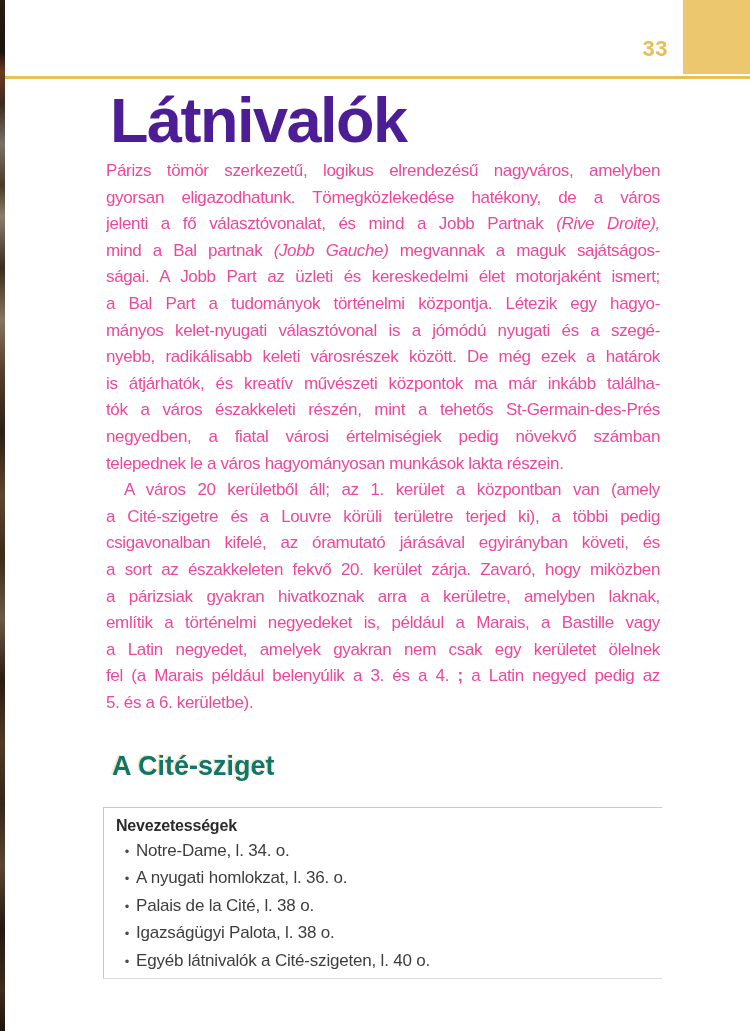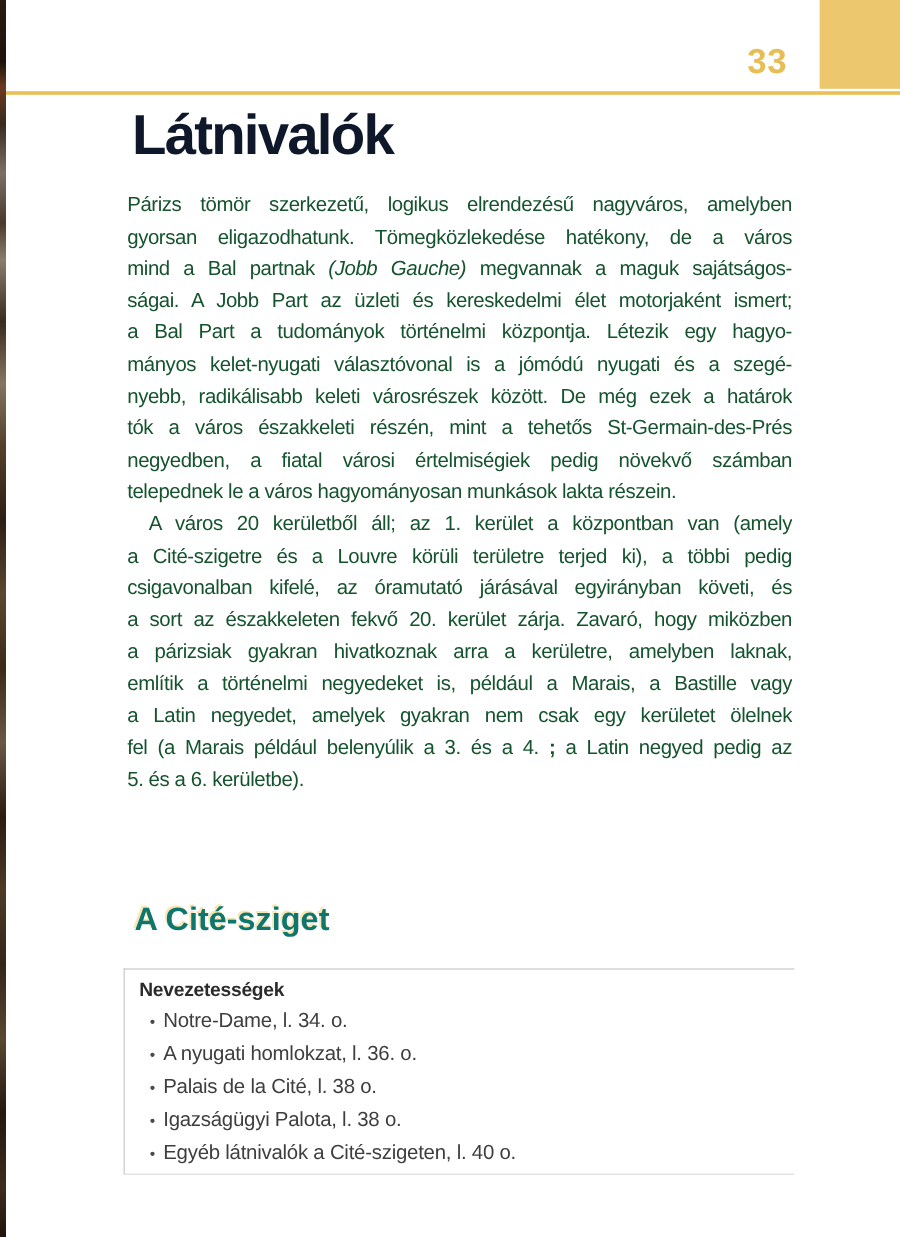--- a/index.html
+++ b/index.html
@@ -22,35 +22,35 @@
       #35261a 78%, #5a4632 84%, #241810 90%, #3e2c1c 96%, #1e140c 100%);
   }
   
   .gold-block{
     position:absolute;top:0;right:0;width:67px;height:74px;z-index:2;
   }
   .gold-rule{
     position:absolute;top:76px;left:0;width:750px;height:3px;z-index:3;
   }
   .page-number{
-    position:absolute;top:36px;right:94px;z-index:4;
-    font-size:29px;font-weight:bold;letter-spacing:0.5px;
+    position:absolute;top:36px;right:82px;z-index:4;
+    font-size:22px;font-weight:bold;letter-spacing:0.5px;
   }
   
   .chapter-title{
     position:absolute;left:110px;top:84px;
-    font-size:47px;font-weight:bold;letter-spacing:-1.5px;
-    color:#0f172a;
+    font-size:63px;font-weight:bold;letter-spacing:-1.5px;
+    color:#4c1d95;
   }
   
   .body-copy{
     position:absolute;left:106px;top:158px;width:554px;height:592px;
     overflow:hidden;
     font-size:17px;line-height:26.6px;letter-spacing:-0.35px;
-    color:#14532d;
+    color:#ec4899;
   }
   .line{
     text-align:justify;
     text-align-last:justify;
     -moz-text-align-last:justify;
     height:26.6px;overflow:hidden;
   }
   .line.last{text-align-last:left;-moz-text-align-last:left;}
   .line.indent{text-indent:18px;}
   .line .i{font-style:italic;}
@@ -95,25 +95,27 @@
 
   <div class="gold-block" style="background: rgb(236, 199, 110);"></div>
   <div class="gold-rule" style="background: rgb(234, 192, 85);"></div>
   <div class="page-number" style="color: rgb(231, 189, 85);">33</div>
 
   <h1 class="chapter-title" style="margin:0;">Látnivalók</h1>
 
   <div class="body-copy">
       <div class="line"><span>Párizs tömör szerkezetű, logikus elrendezésű nagyváros, amelyben</span></div>
       <div class="line"><span>gyorsan eligazodhatunk. Tömegközlekedése hatékony, de a város</span></div>
+      <div class="line"><span>jelenti a fő választóvonalat, és mind a Jobb Partnak </span><span class="i">(Rive Droite),</span></div>
       <div class="line"><span>mind a Bal partnak </span><span class="i">(Jobb Gauche)</span><span> megvannak a maguk sajátságos-</span></div>
       <div class="line"><span>ságai. A Jobb Part az üzleti és kereskedelmi élet motorjaként ismert;</span></div>
       <div class="line"><span>a Bal Part a tudományok történelmi központja. Létezik egy hagyo-</span></div>
       <div class="line"><span>mányos kelet-nyugati választóvonal is a jómódú nyugati és a szegé-</span></div>
       <div class="line"><span>nyebb, radikálisabb keleti városrészek között. De még ezek a határok</span></div>
+      <div class="line"><span>is átjárhatók, és kreatív művészeti központok ma már inkább találha-</span></div>
       <div class="line"><span>tók a város északkeleti részén, mint a tehetős St-Germain-des-Prés</span></div>
       <div class="line"><span>negyedben, a fiatal városi értelmiségiek pedig növekvő számban</span></div>
       <div class="line last"><span>telepednek le a város hagyományosan munkások lakta részein.</span></div>
       <div class="line indent"><span>A város 20 kerületből áll; az 1. kerület a központban van (amely</span></div>
       <div class="line"><span>a Cité-szigetre és a Louvre körüli területre terjed ki), a többi pedig</span></div>
       <div class="line"><span>csigavonalban kifelé, az óramutató járásával egyirányban követi, és</span></div>
       <div class="line"><span>a sort az északkeleten fekvő 20. kerület zárja. Zavaró, hogy miközben</span></div>
       <div class="line"><span>a párizsiak gyakran hivatkoznak arra a kerületre, amelyben laknak,</span></div>
       <div class="line"><span>említik a történelmi negyedeket is, például a Marais, a Bastille vagy</span></div>
       <div class="line"><span>a Latin negyedet, amelyek gyakran nem csak egy kerületet ölelnek</span></div>

